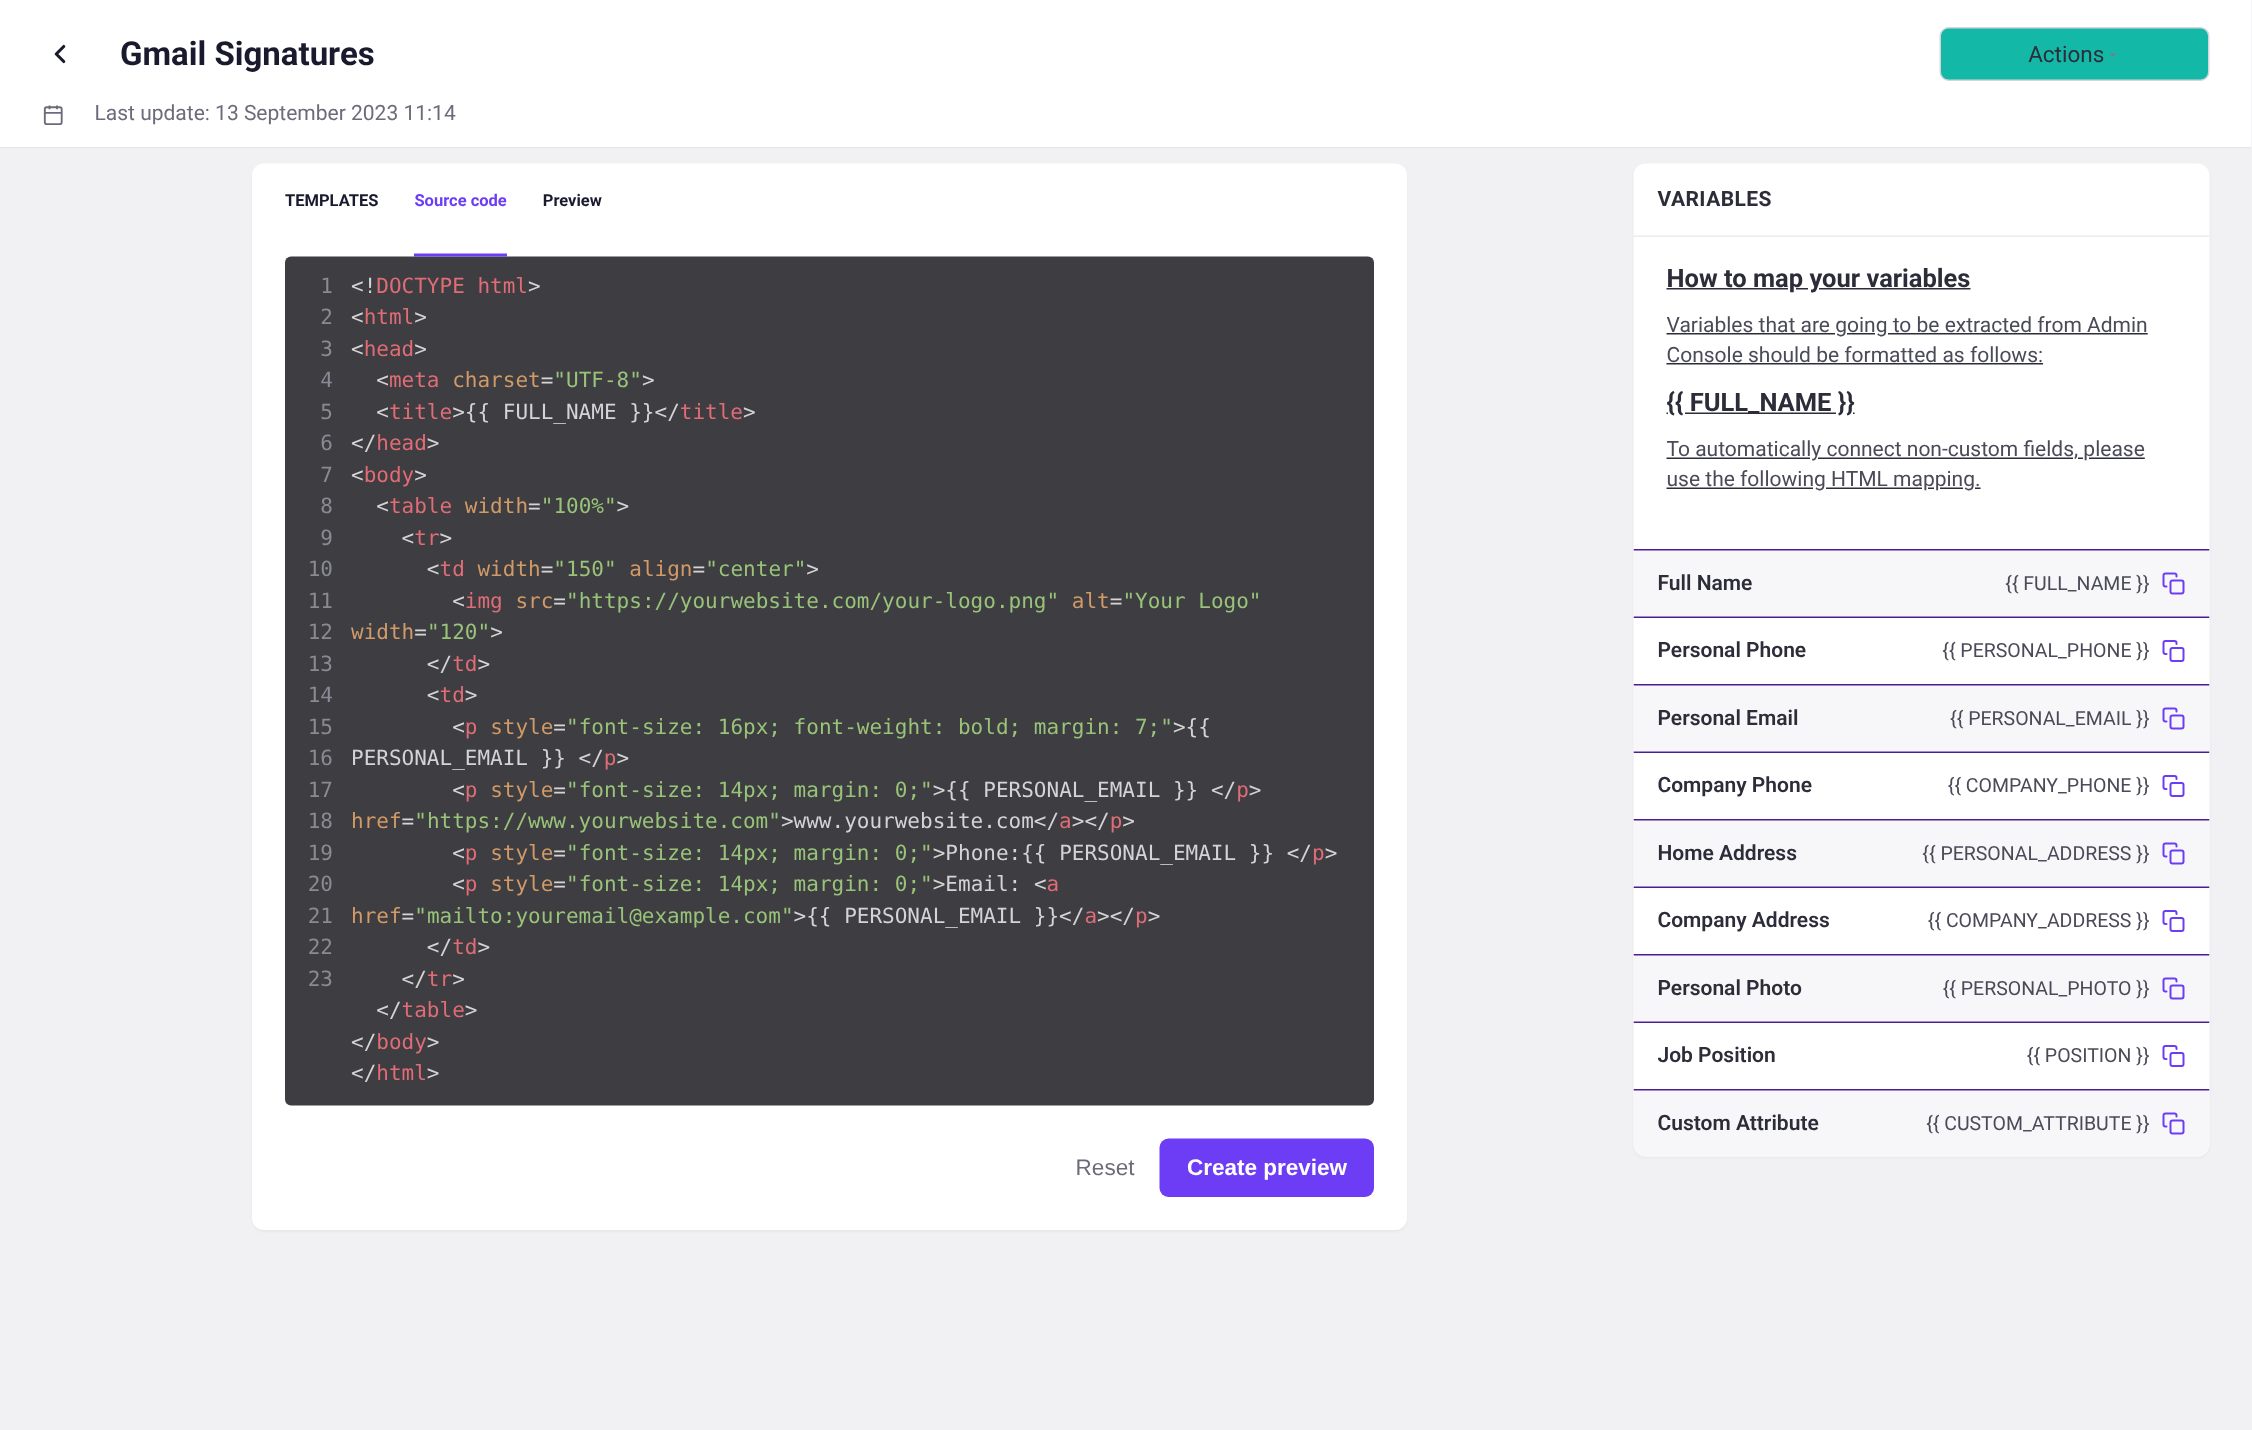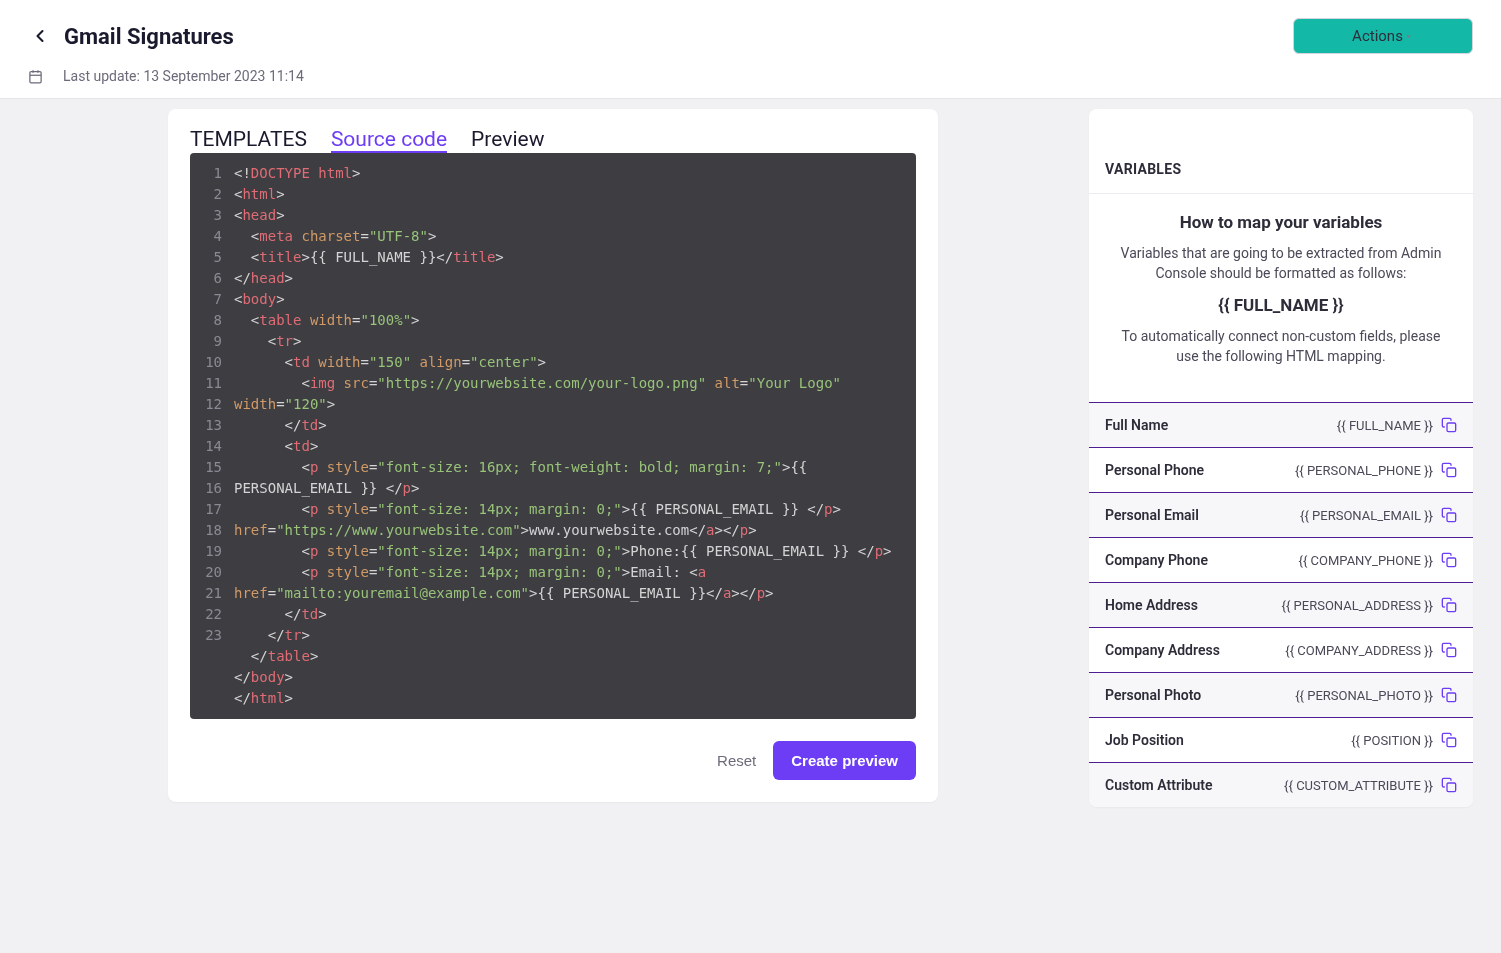--- a/index.html
+++ b/index.html
@@ -14,21 +14,21 @@
       border-bottom: 1px solid #e5e5ea;
     }
     .header-top {
       display: flex;
       align-items: center;
       justify-content: space-between;
     }
     .title-wrap {
       display: flex;
       align-items: center;
-      gap: 12px;
+      gap: 28px;
     }
     .back-btn {
       width: 24px;
       height: 24px;
       display: flex;
       align-items: center;
       justify-content: center;
       cursor: pointer;
     }
     .page-title {
@@ -69,24 +69,24 @@
       margin-left: 140px;
       width: 770px;
       box-shadow: 0 1px 2px rgba(0,0,0,0.04);
     }
     .tabs {
       display: flex;
       gap: 24px;
       padding: 18px 22px 0 22px;
     }
     .tab {
-      font-size: 21px;
-      font-weight: 400;
+      font-size: 11px;
+      font-weight: 700;
       color: #1a1a2e;
-      padding-bottom: 0;
+      padding-bottom: 29px;
       cursor: pointer;
       border-bottom: 2px solid transparent;
     }
     .tab.active {
       color: #6d3df5;
       border-bottom-color: #6d3df5;
     }
     .code-editor {
       background: #3d3d42;
       margin: 0 22px;
@@ -149,25 +149,25 @@
       margin-left: auto;
       box-shadow: 0 1px 2px rgba(0,0,0,0.04);
       overflow: hidden;
     }
     .side-header {
       padding: 16px 16px;
       font-size: 14px;
       font-weight: 700;
       letter-spacing: 0.3px;
       border-bottom: 1px solid #ececf0;
-      margin-top: 36px;
     }
     .side-intro {
       padding: 18px 22px 24px 22px;
-      text-align: center;
+      text-align: left;
+      text-decoration: underline;
     }
     .side-intro h3 {
       font-size: 17px;
       font-weight: 700;
       margin-bottom: 12px;
     }
     .side-intro p {
       font-size: 14px;
       color: #4a4a58;
       margin-bottom: 12px;

